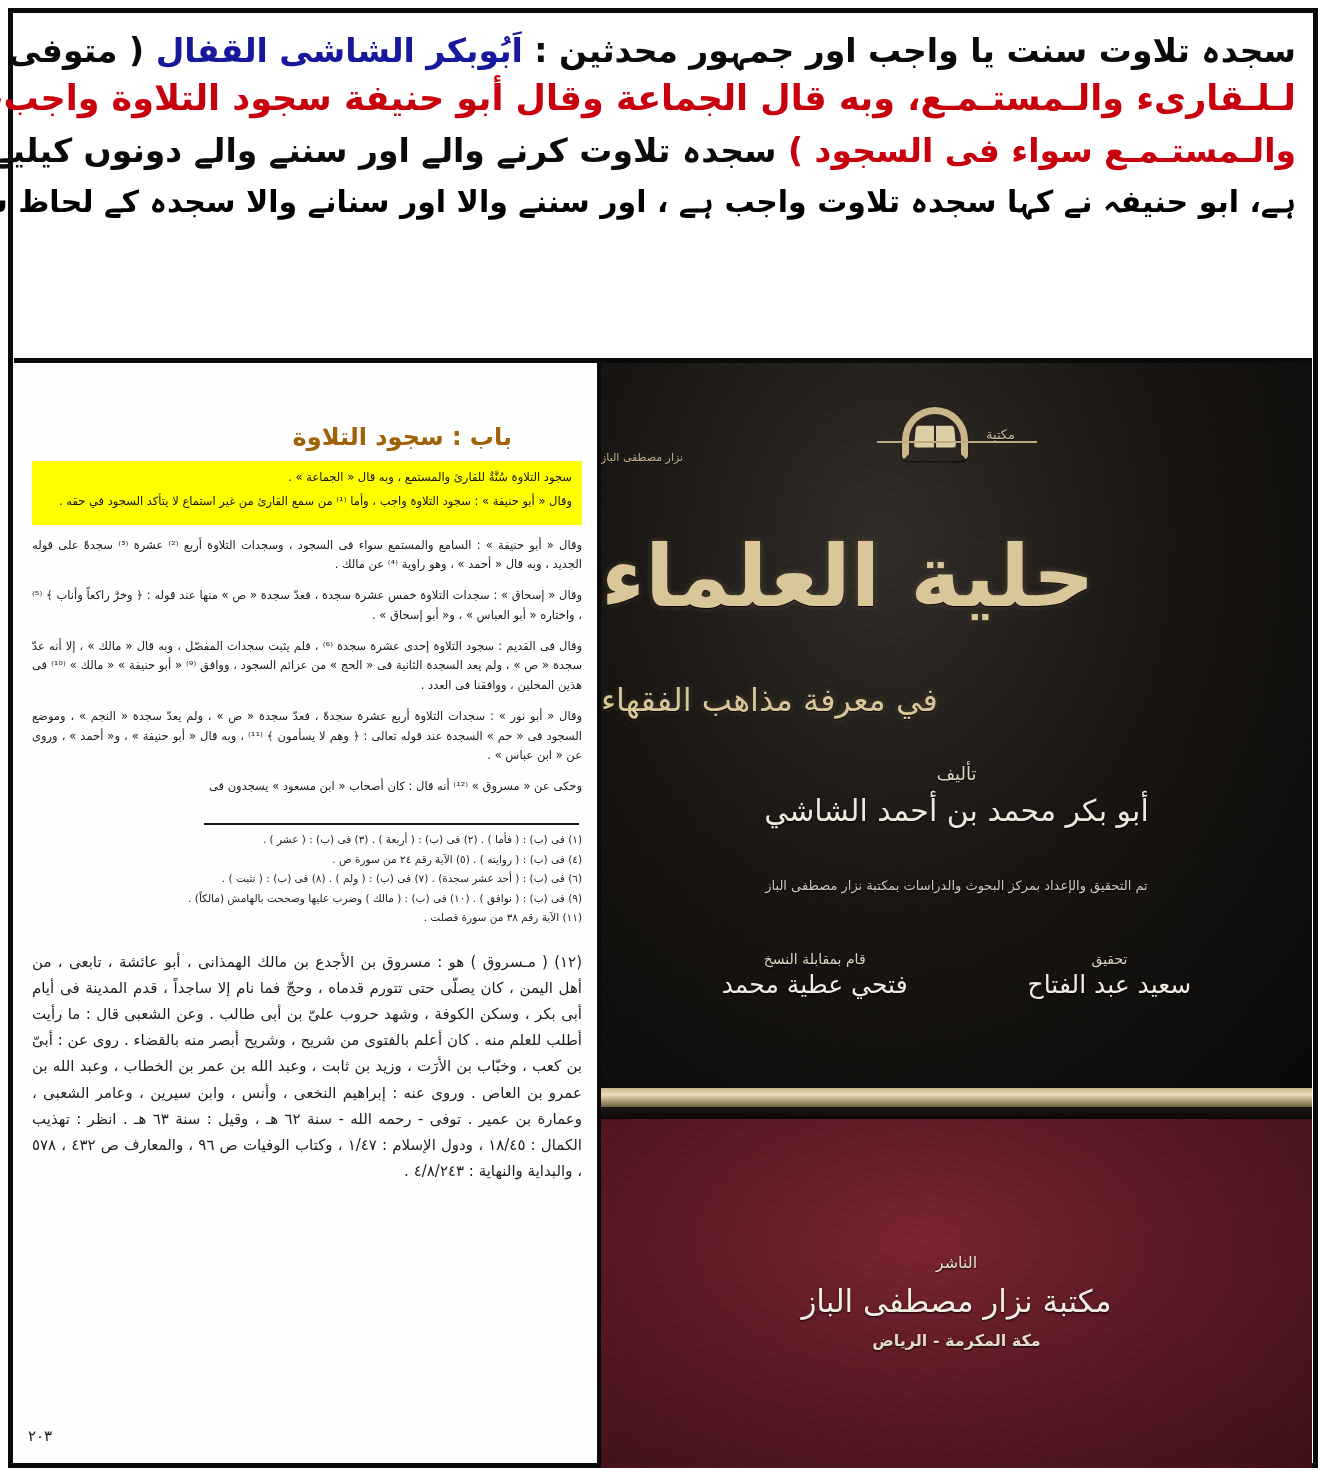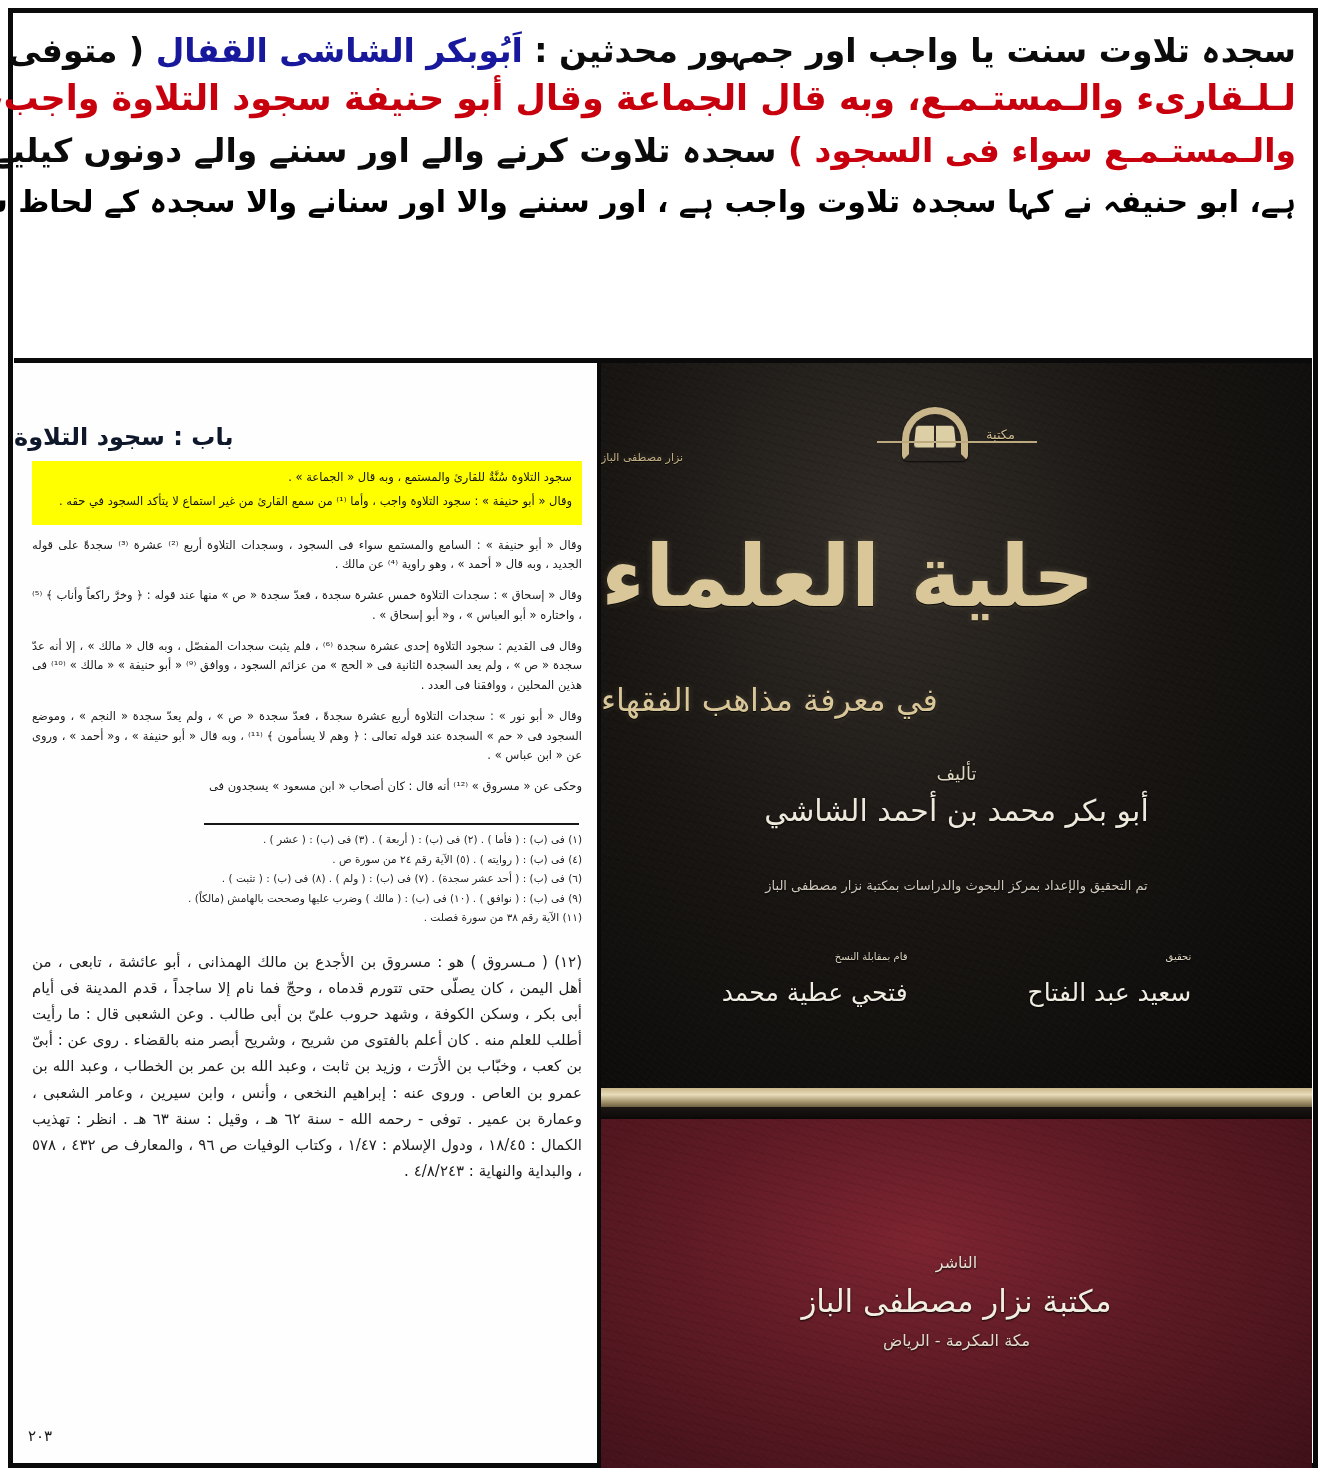--- a/index.html
+++ b/index.html
@@ -85,22 +85,22 @@
     height: 1100px;
     background: #fefefe;
     direction: rtl;
     text-align: right;
     overflow: hidden;
   }
   .chapter-title {
     margin: 60px 25px 10px 0;
     font-size: 24px;
     font-weight: 700;
-    color: #0f172a;
-    text-align: left;
+    color: #a16207;
+    text-align: right;
     padding-right: 60px;
     font-family: "DejaVu Sans", sans-serif;
   }
   .highlight-box {
     background: #ffff00;
     margin: 8px 15px 0 18px;
     padding: 7px 10px 9px 26px;
   }
   .body-p {
     margin: 11px 15px 0 18px;
@@ -304,25 +304,24 @@
     position: absolute;
     top: 588px;
     left: 0; width: 100%;
     display: flex;
     direction: rtl;
     justify-content: center;
     gap: 120px;
   }
   .editor-col { text-align: center; }
   .editor-role {
-    font-size: 10px;
+    font-size: 14px;
     color: #ded6c1;
     text-shadow: 0 1px 2px rgba(0,0,0,0.9);
-    margin-bottom: 16px;
-    text-align: right;
+    margin-bottom: 3px;
   }
   .editor-name {
     font-size: 25px;
     color: #f2ede2;
     text-shadow: 0 1px 2px rgba(0,0,0,0.9);
     letter-spacing: -0.5px;
   }
   .pub-label {
     top: 134px;
     font-size: 16px;
@@ -331,20 +330,21 @@
   .pub-name {
     top: 164px;
     font-size: 31px;
     color: #f3eee2;
     letter-spacing: -0.8px;
   }
   .pub-city {
     top: 212px;
     font-size: 16px;
     color: #e4dbcb;
+    font-weight: bold;
   }
 </style>
 </head>
 <body>
 
 <div id="page">
 
   <div class="outer-frame"></div>
 
   <div class="header-block">

